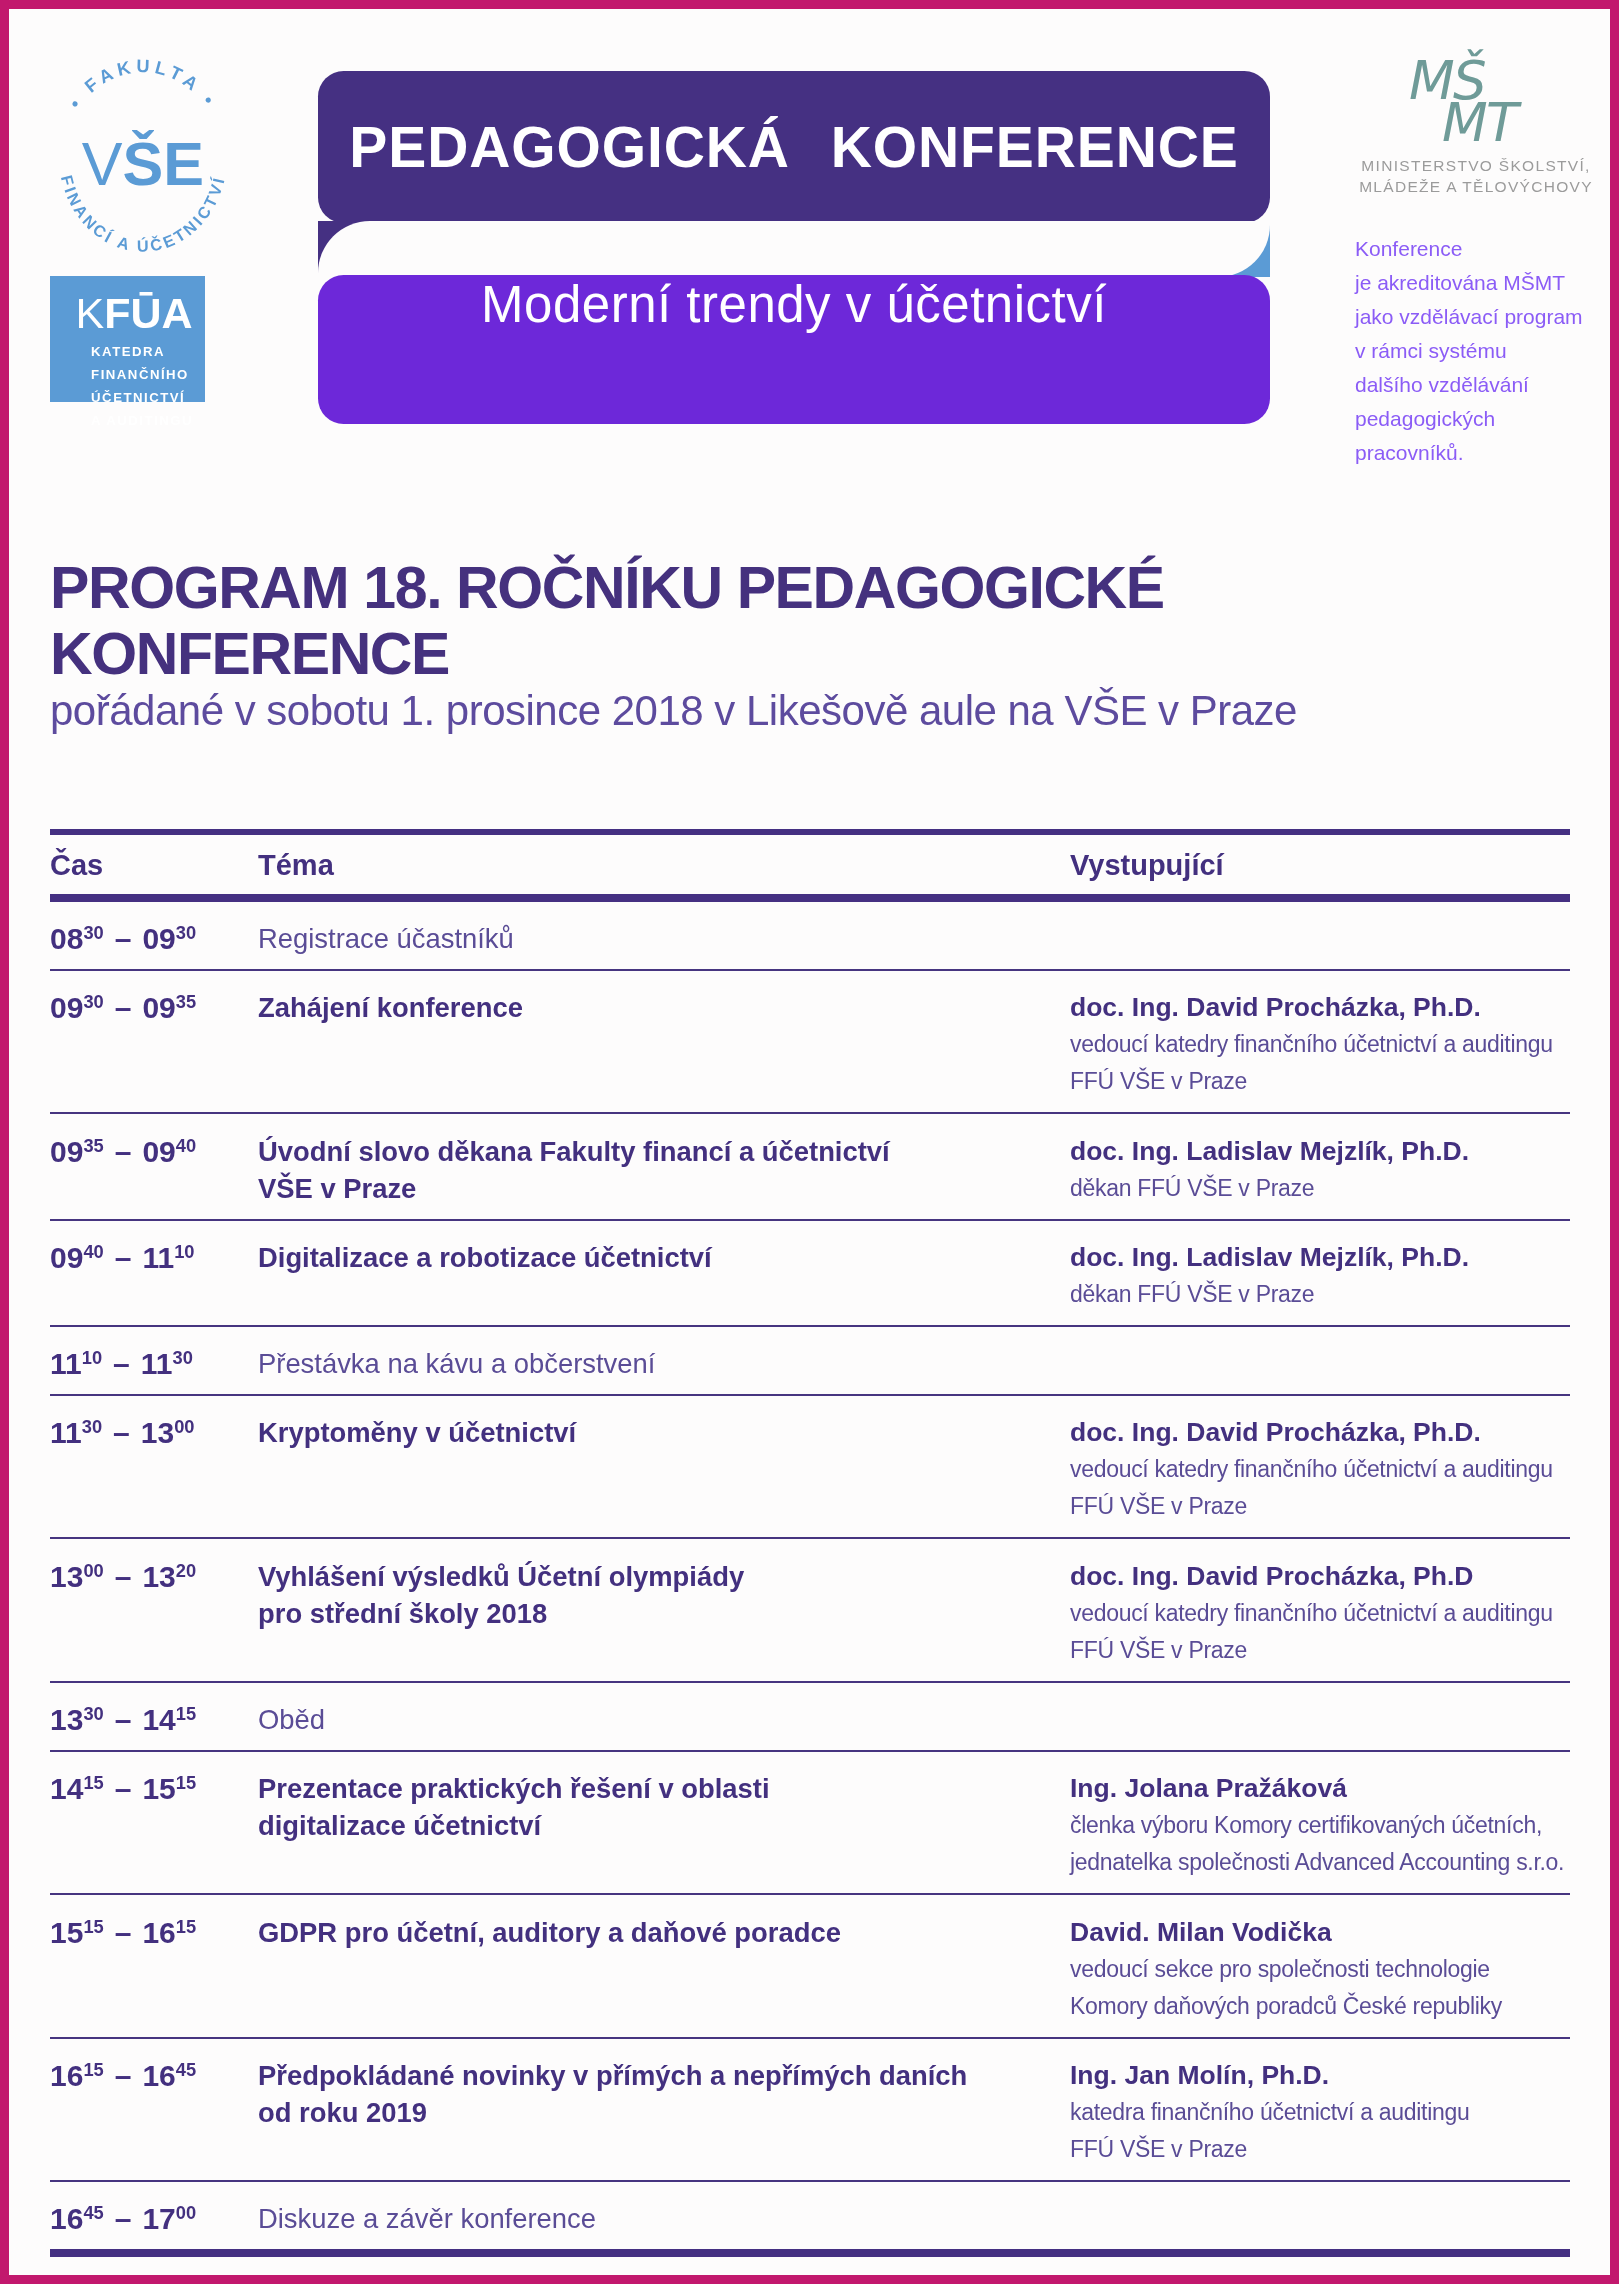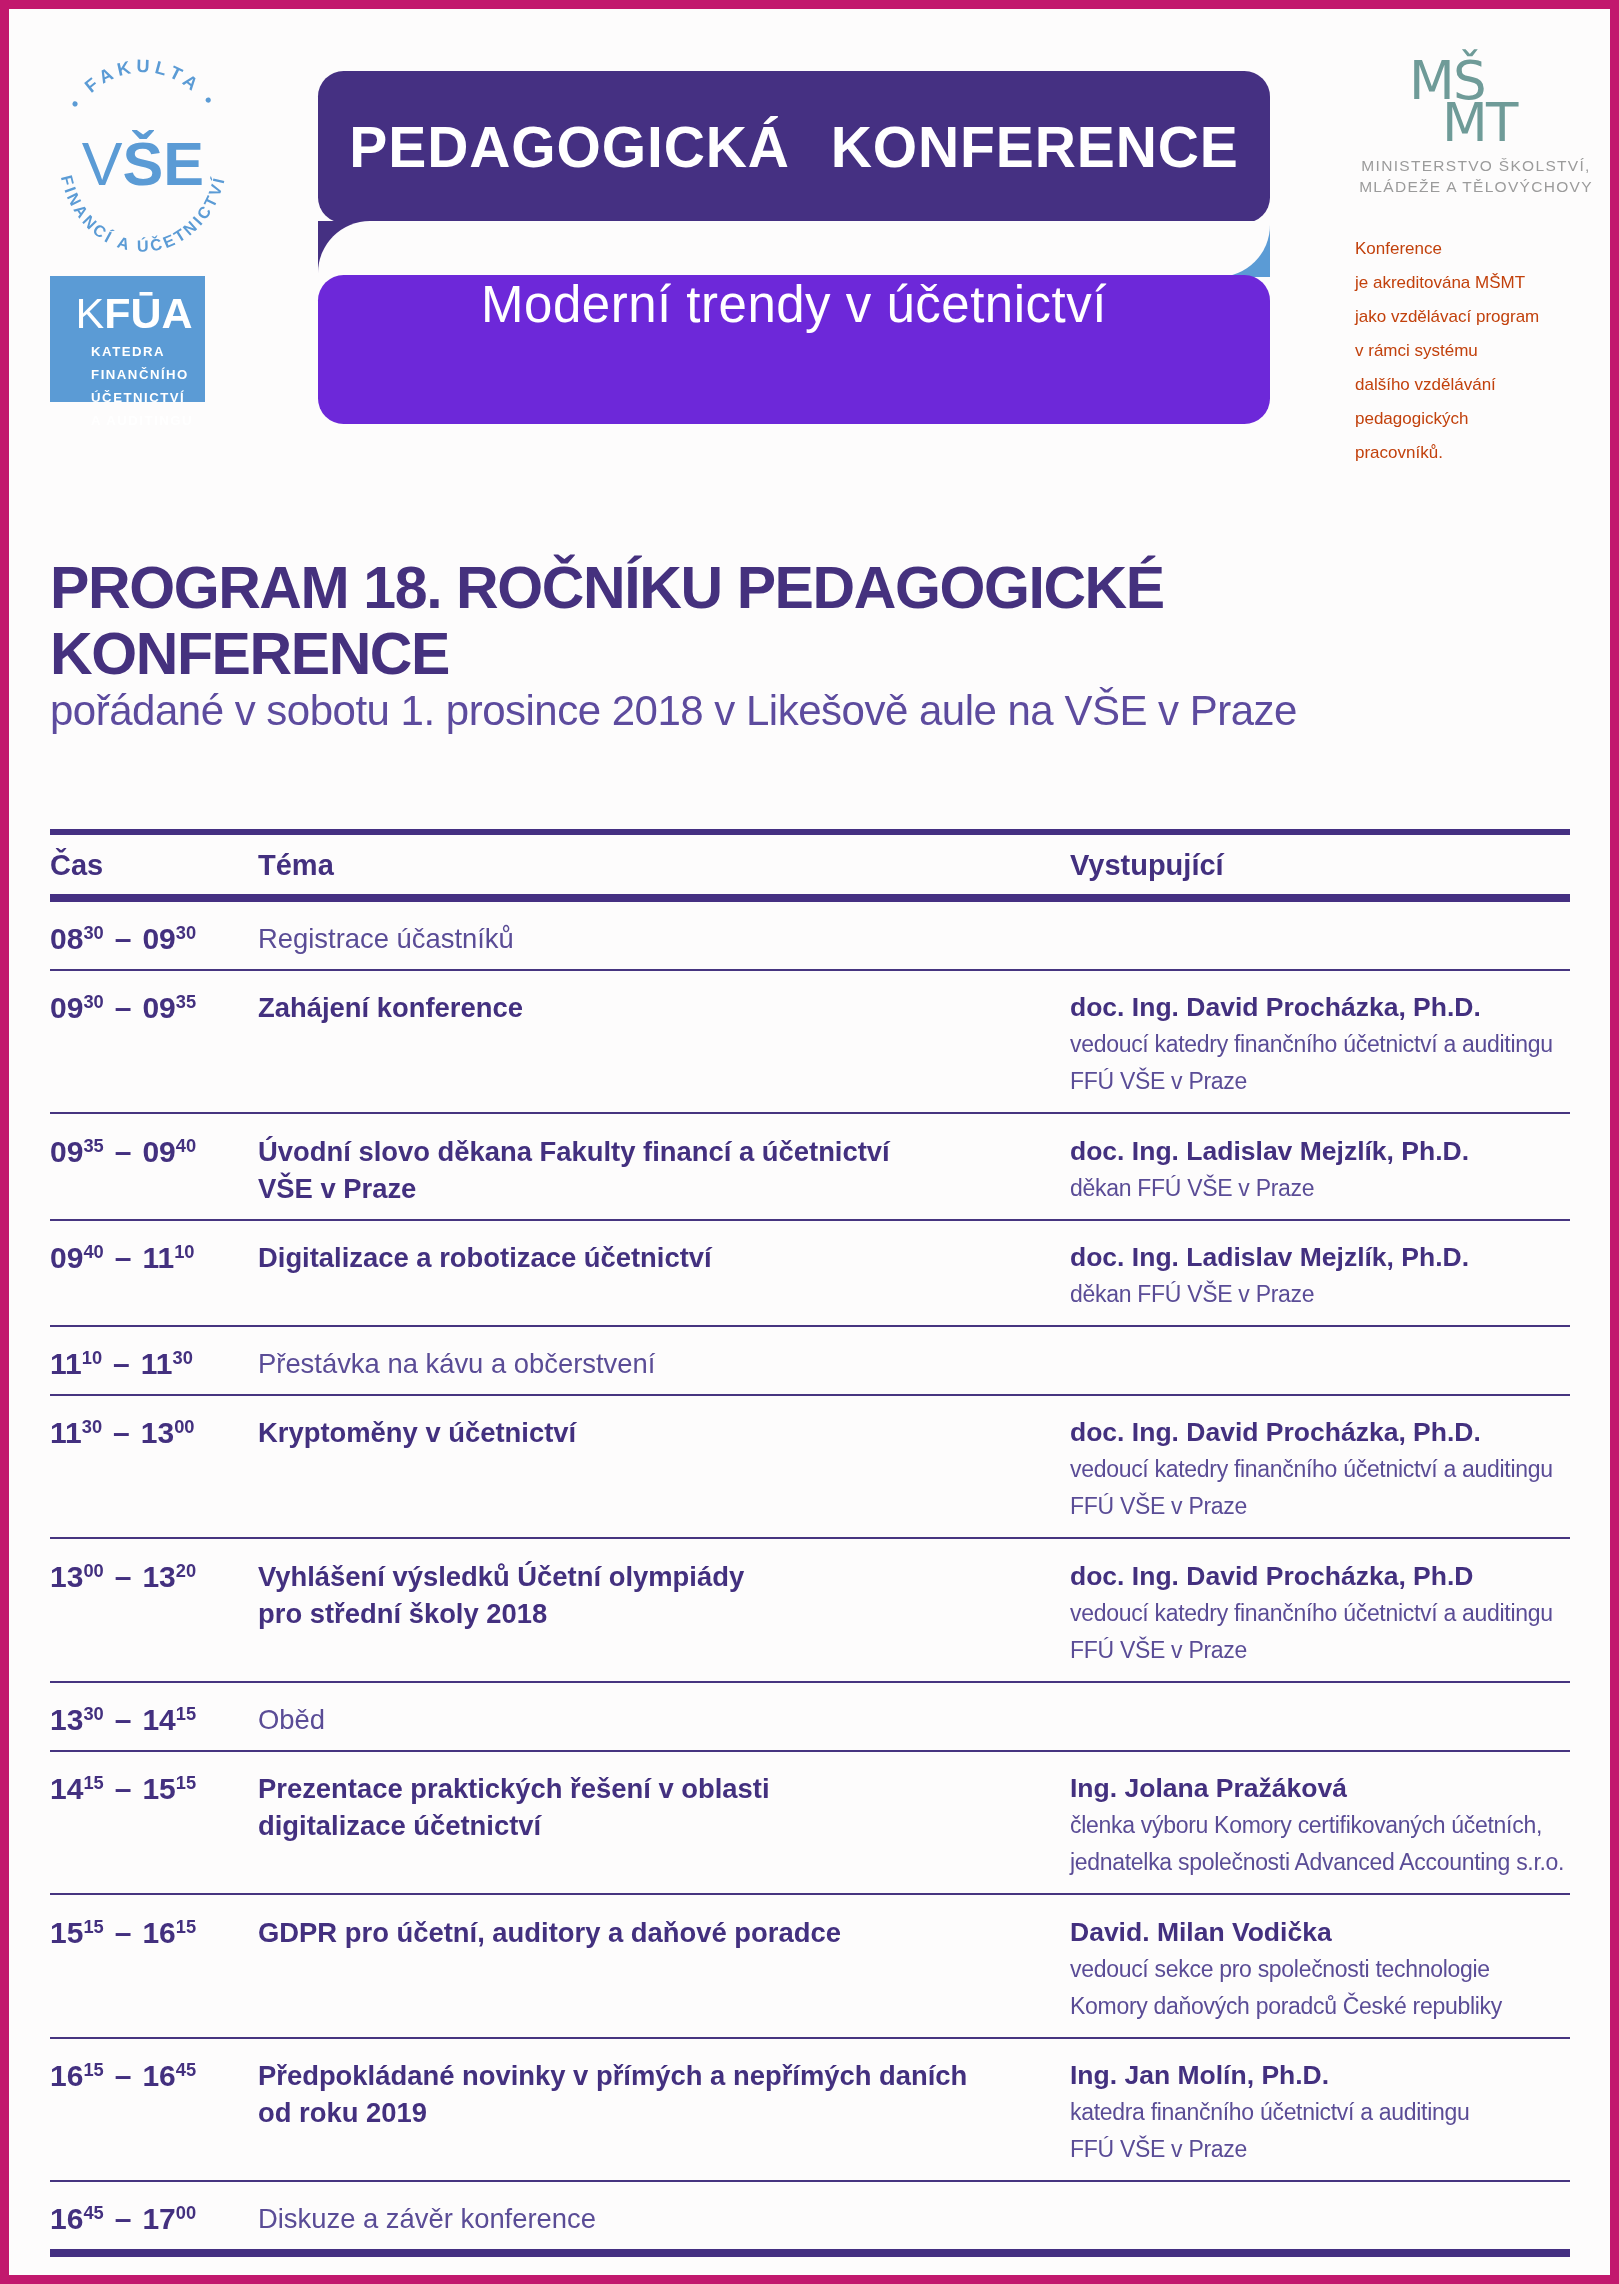--- a/index.html
+++ b/index.html
@@ -40,30 +40,30 @@
   .banner-blue{
     position:absolute;left:309px;top:266px;width:952px;height:149px;
     background:#6d28d9;border-radius:25.6px;
     display:flex;justify-content:center;
   }
   .banner-blue .txt{color:#fff;font-size:51px;font-weight:400;letter-spacing:0.5px;}
   
   .msmt-logo{
     position:absolute;left:1400px;top:51px;
     color:#6f9b98;font-family:"DejaVu Sans", sans-serif;
-    font-size:53px;font-weight:400;line-height:42px;letter-spacing:-1.8px;
+    font-size:53px;font-weight:400;line-height:42px;letter-spacing:-1.8px;font-style:italic;
   }
   .msmt-logo .l2{margin-left:33px;}
   .msmt-name{
     position:absolute;left:1316px;top:146px;width:302px;
     text-align:center;color:#9b9b9b;font-size:15.5px;letter-spacing:1.3px;line-height:21px;
   }
   .accreditation{
     position:absolute;left:1346px;top:223px;
-    color:#c2410c;font-size:17px;line-height:34px;font-weight:400;
+    color:#8b5cf6;font-size:21px;line-height:34px;font-weight:400;
   }
   
   .title-block{position:absolute;left:41px;top:546px;width:1526px;}
   .title-main{
     color:#45317e;font-size:59px;font-weight:800;letter-spacing:-1.4px;line-height:66px;margin:0;
   }
   .title-sub{
     color:#5d4b9e;font-size:42px;font-weight:400;letter-spacing:-0.5px;
   }
   

